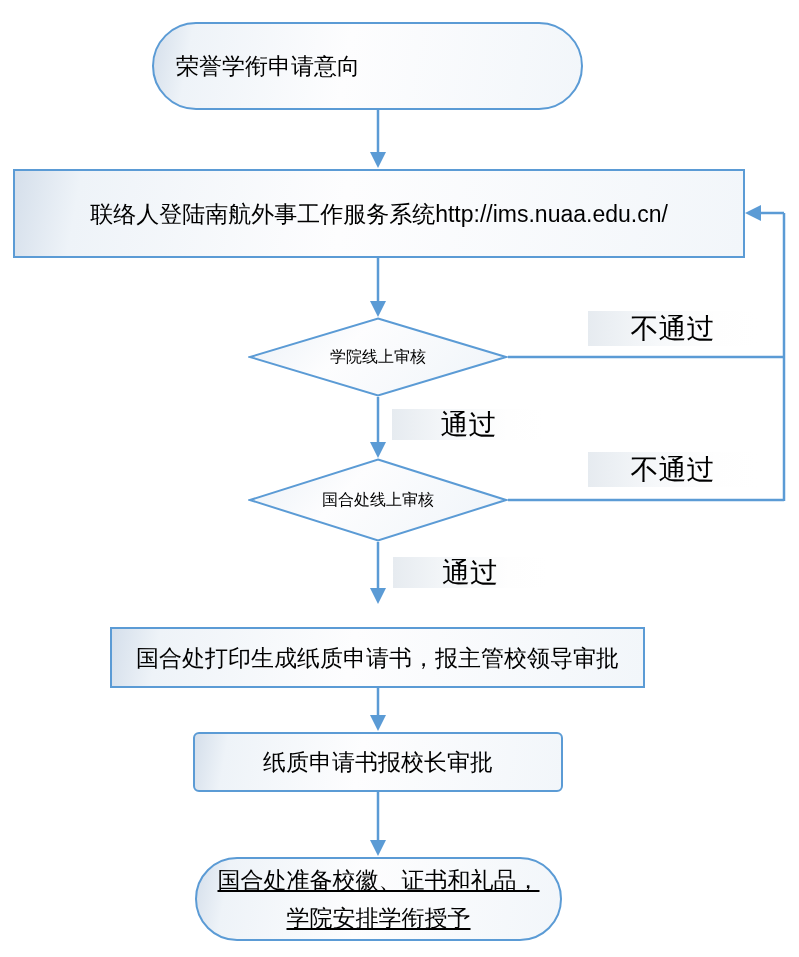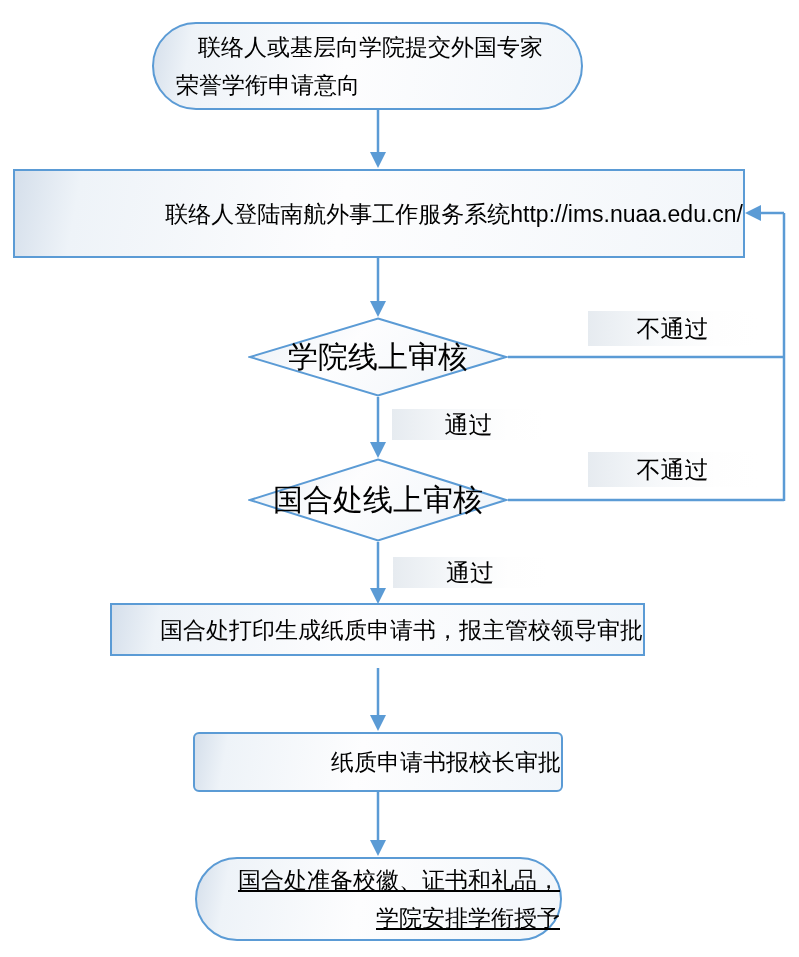--- a/index.html
+++ b/index.html
@@ -19,47 +19,47 @@
   .arrowhead { fill:#5B9BD5; stroke:none; }
 
   .node {
     position:absolute; box-sizing:border-box;
     border:2px solid #5B9BD5;
     background: linear-gradient(100deg, #d5dfeb 0%, #eef3f8 9%, #fdfdfe 45%, #f2f6fa 100%);
     display:flex; flex-direction:column; justify-content:center;
     font-size:23px; line-height:38px; color:#000;
   }
   .terminator { border-radius:44px; }
-  .node .line { width:100%;text-align:right; }
+  .node .line { width:100%; }
   .center-text { text-align:center; }
 
   .node-start { left:152px; top:22px; width:431px; height:88px; }
   .node-start .line1 { padding-left:44px; text-align:left; }
   .node-start .line2 { padding-left:22px; text-align:left; }
 
   .node-submit { left:13px; top:169px; width:732px; height:89px; }
 
   .diamond { position:absolute; }
   .diamond svg { position:absolute; left:0; top:0; }
   .diamond-label {
     position:absolute; left:0; top:0; width:100%; height:100%;
     display:flex; align-items:center; justify-content:center;
-    font-size:30px; color:#000;
+    font-size:16px; color:#000;
   }
   .diamond-college { left:248px; top:317px; width:260px; height:80px; }
   .diamond-office  { left:248px; top:458px; width:260px; height:84px; }
 
-  .node-print     { left:110px; top:603px; width:535px; height:53px; }
+  .node-print     { left:110px; top:627px; width:535px; height:61px; }
   .node-president { left:193px; top:732px; width:370px; height:60px;border-radius:6px; }
   .node-end       { left:195px; top:857px; width:367px; height:84px; border-radius:42px;text-decoration:underline; }
 
   .edge-label {
     position:absolute;
     display:flex; align-items:center; justify-content:center;
-    font-size:24px; color:#000;
+    font-size:28px; color:#000;
     background: linear-gradient(to right, #e6ebf0 0%, #f6f8fa 40%, #fefefe 75%, #ffffff 100%);
   }
   .label-fail-1 { left:588px; top:311px; width:169px; height:35px; }
   .label-pass-1 { left:392px; top:409px; width:153px; height:31px; }
   .label-fail-2 { left:588px; top:452px; width:169px; height:35px; }
   .label-pass-2 { left:393px; top:557px; width:154px; height:31px; }
 </style>
 </head>
 <body>
 
@@ -102,21 +102,20 @@
     <g>
       <line class="edge" x1="508" y1="357" x2="784" y2="357"></line>
       <line class="edge" x1="508" y1="500" x2="784" y2="500"></line>
       <line class="edge" x1="784" y1="501" x2="784" y2="213"></line>
       <line class="edge" x1="784" y1="213" x2="760" y2="213"></line>
       <polygon class="arrowhead" points="761,205 761,221 745,213"></polygon>
     </g>
   </svg>
 
   <div class="node terminator node-start">
-    <div class="line line1">联络人或基层向学院提交外国专家</div>
     <div class="line line2">荣誉学衔申请意向</div>
   </div>
 
   <div class="node node-submit">
     <div class="line center-text">联络人登陆南航外事工作服务系统http://ims.nuaa.edu.cn/</div>
   </div>
 
   <div class="diamond diamond-college">
     <svg width="260" height="80" viewBox="0 0 260 80">
       <polygon points="130,1.5 258,40 130,78.5 2,40" fill="url(#shapeGrad)" stroke="#5B9BD5" stroke-width="2"></polygon>

